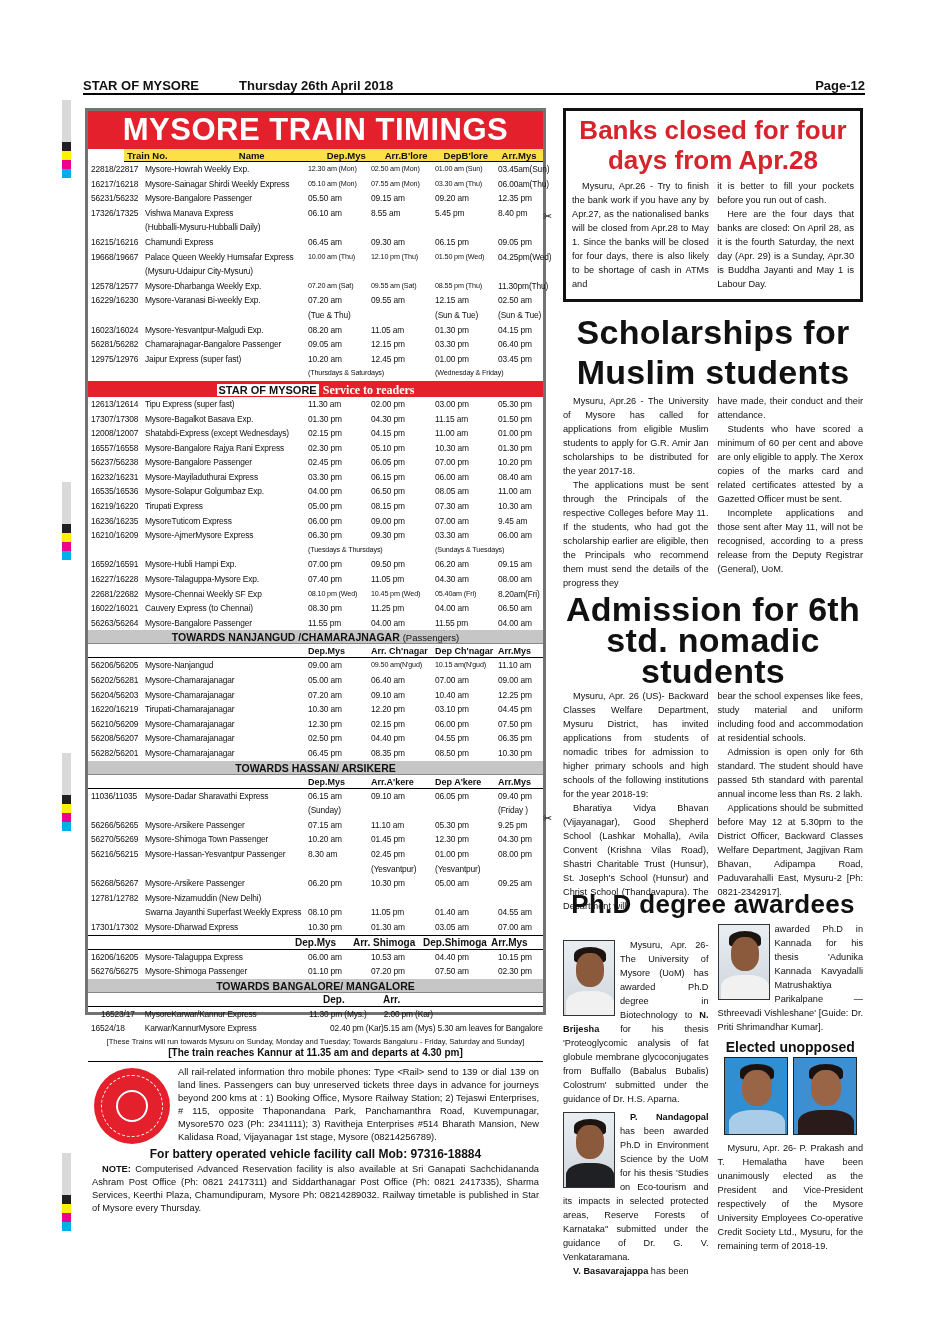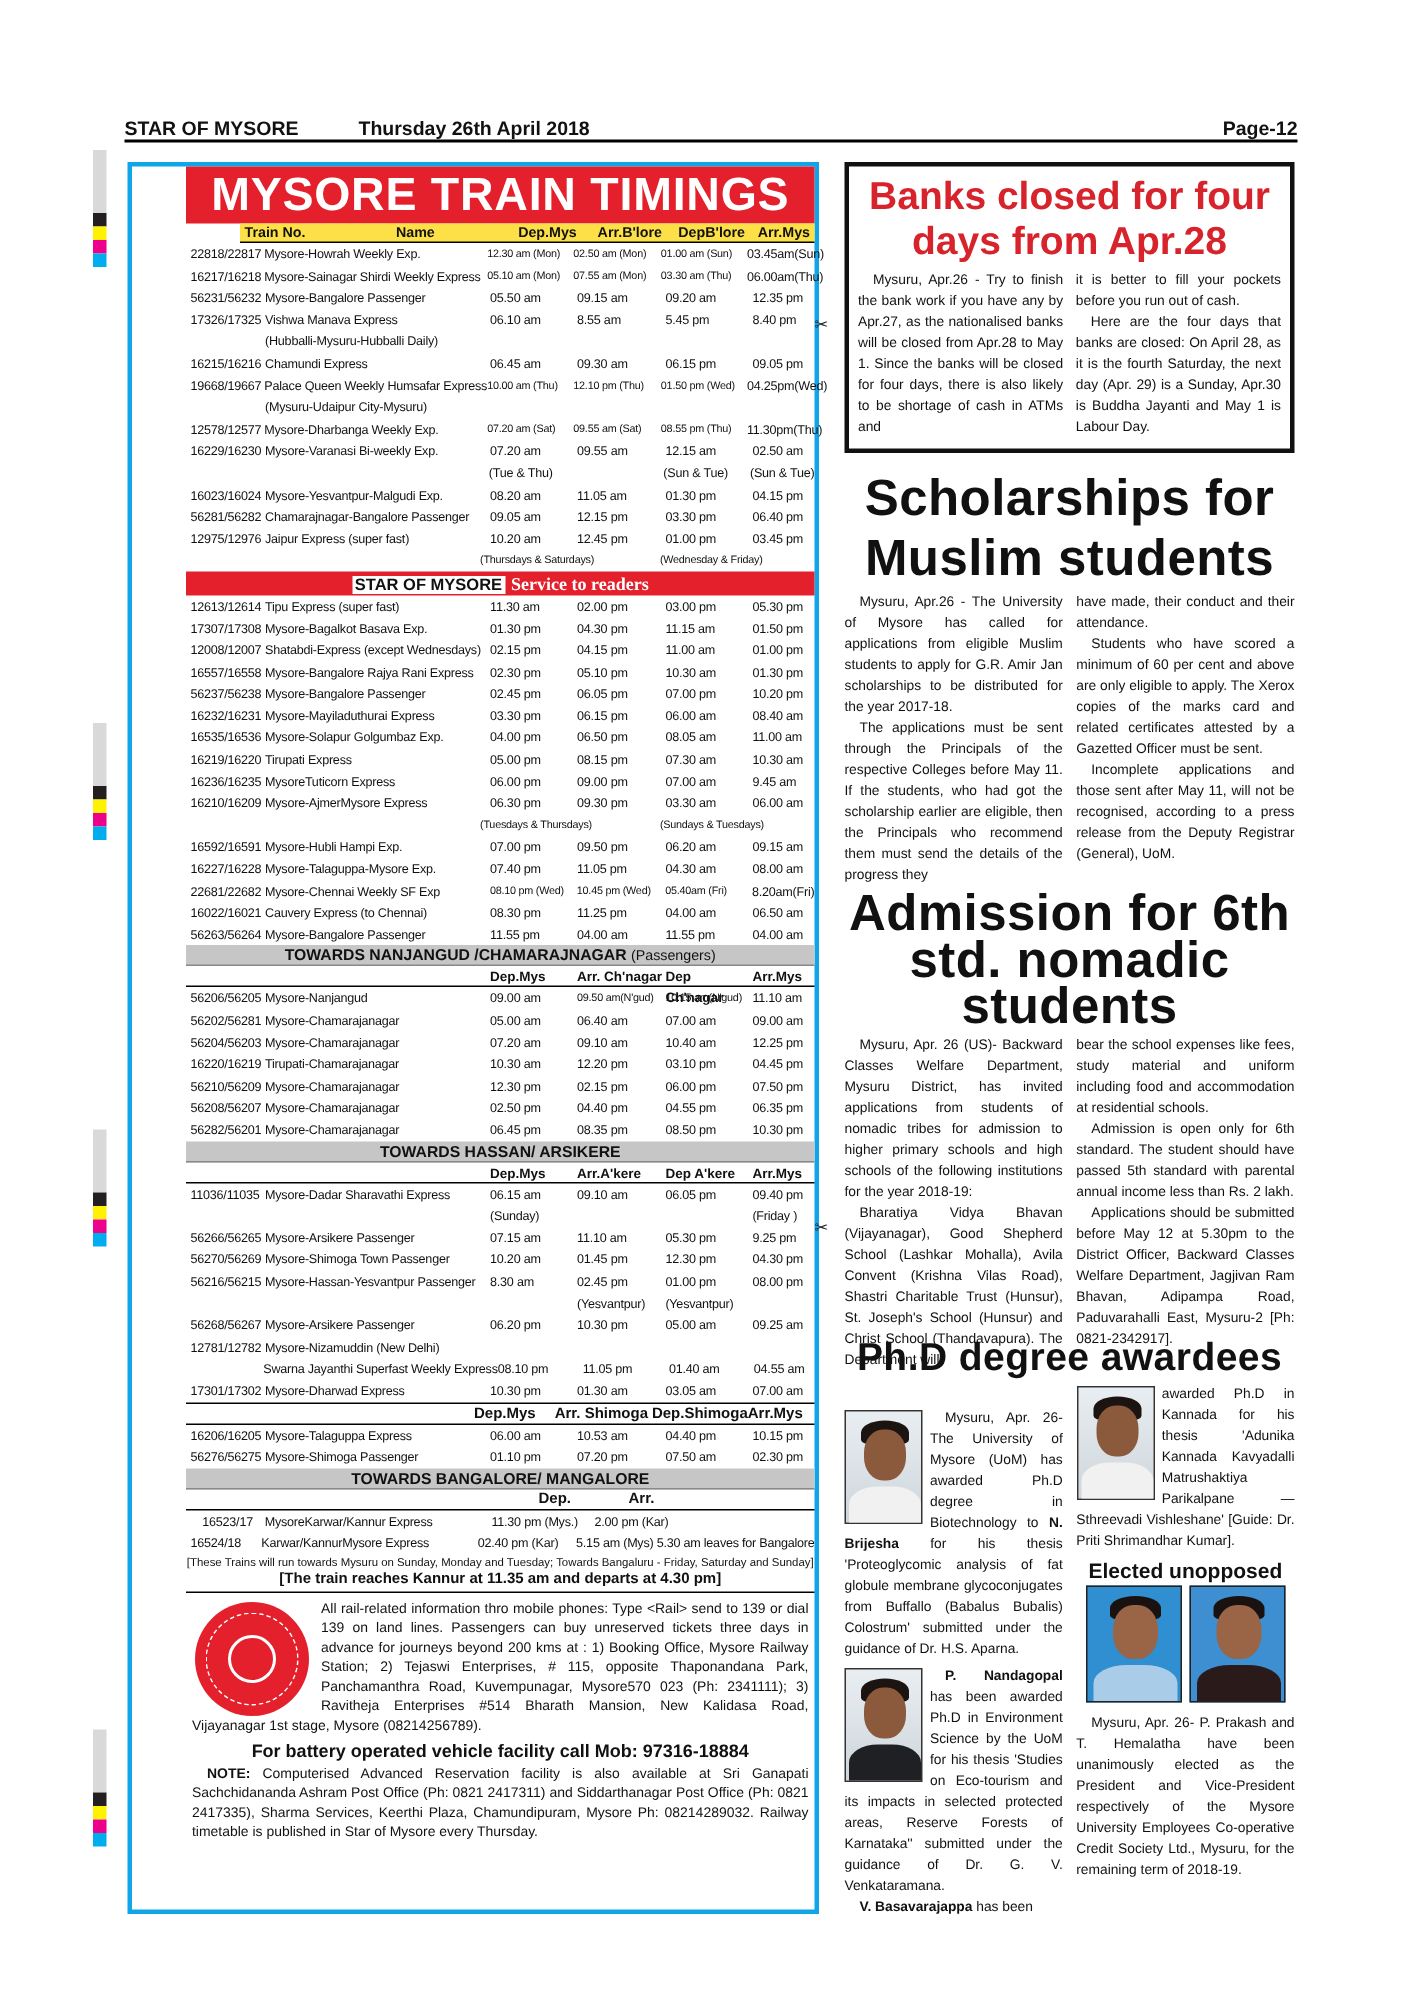--- a/index.html
+++ b/index.html
@@ -13,21 +13,21 @@
   .cmyk .y { height: 9px; background: #fff200; }
   .cmyk .m { height: 9px; background: #ec008c; }
   .cmyk .c { height: 9px; background: #00aeef; }
 
   .masthead { position: absolute; left: 83px; top: 77px; width: 782px; height: 18px; border-bottom: 2px solid #000; font-weight: bold; font-size: 13px; }
   .masthead .paper { position: absolute; left: 0; top: 1px; }
   .masthead .date { position: absolute; left: 156px; top: 1px; }
   .masthead .page { position: absolute; right: 0; top: 1px; }
 
   
-  .trains { position: absolute; left: 85px; top: 108px; width: 461px; height: 1168px; border: 3px solid #0ea5e9; background: #fff; padding-left: 36px; }
+  .trains { position: absolute; left: 85px; top: 108px; width: 461px; height: 907px; border: 3px solid #737373; background: #fff; }
   .trains .banner { background: #e3202b; height: 38px; text-align: center; color: #fff; font-weight: bold; font-size: 31px; line-height: 38px; letter-spacing: 0.5px; }
   .colhead { display: flex; font-weight: bold; font-size: 9.5px; height: 13px; line-height: 13px; border-bottom: 1.5px solid #000; background: #fde047; margin-left: 36px; }
   .row { display: flex; font-size: 8.4px; height: 14.6px; line-height: 14.6px; letter-spacing: -0.15px; white-space: nowrap; }
   .c-no { width: 57px; padding-left: 3px; }
   .c-name { width: 163px; }
   .c-t1 { width: 63px; }
   .c-t2 { width: 64px; }
   .c-t3 { width: 63px; }
   .c-t4 { width: 45px; }
   .sm { font-size: 7.2px; }
@@ -573,21 +573,21 @@
   <div id="rows-m">
       <div class="row">
         <div style="width: 57px; padding-left: 3px; text-align: center;">16523/17</div>
         <div style="width: 165px;">MysoreKarwar/Kannur Express</div>
         <div style="width: 75px;">11.30 pm (Mys.)</div>
         <div style="width: 160px;">2.00 pm (Kar)</div>
       </div>
       <div class="row">
         <div style="width: 57px; padding-left: 3px;">16524/18</div>
         <div style="width: 165px;">Karwar/KannurMysore Express</div>
-        <div style="width: 75px;">02.40 pm (Kar)</div>
+        <div style="width: 75px; text-align: right;">02.40 pm (Kar)</div>
         <div style="width: 160px;">5.15 am (Mys) 5.30 am leaves for Bangalore</div>
       </div>
     </div>
   <div class="note1">[These Trains will run towards Mysuru on Sunday, Monday and Tuesday; Towards Bangaluru - Friday, Saturday and Sunday]</div>
   <div class="note2">[The train reaches Kannur at 11.35 am and departs at 4.30 pm]</div>
 
   <div class="info">
     <div class="logo">
         <div class="ring"></div>
         <div class="inner"></div>

